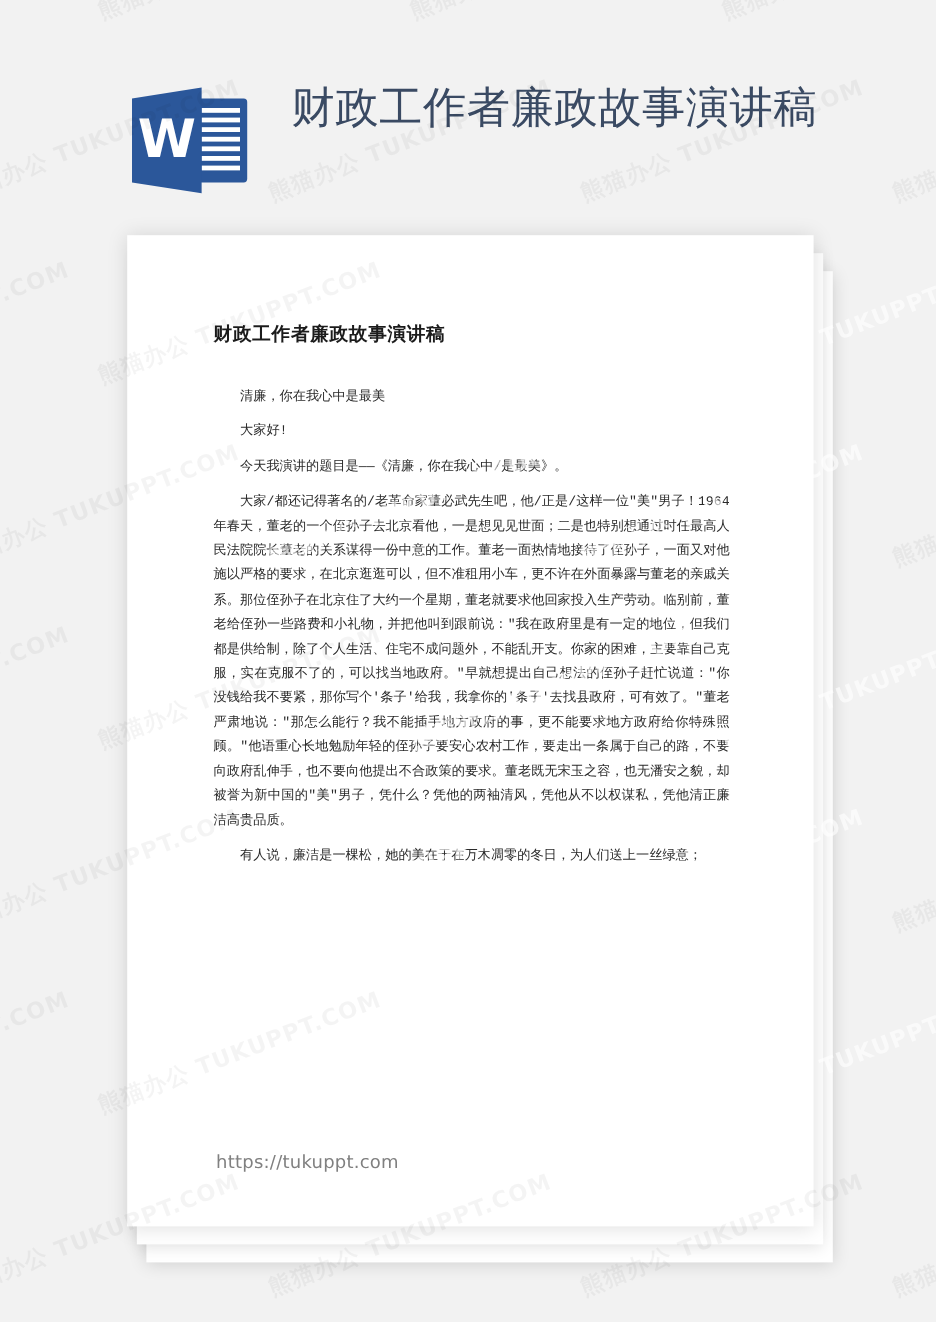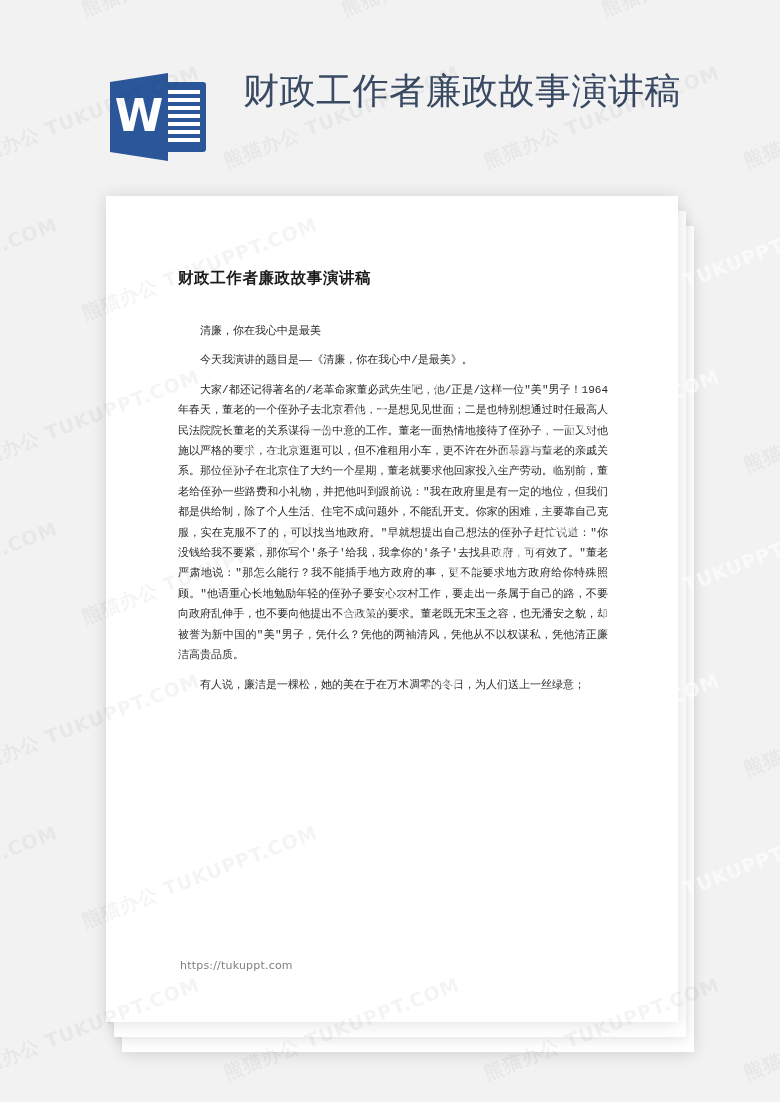--- a/index.html
+++ b/index.html
@@ -134,21 +134,21 @@
   }
   .doc-body p {
     margin: 0 0 9px 0;
     text-indent: 2em;
   }
   .doc-footer {
     position: absolute;
     left: 74px;
     top: 763px;
     font-family: "DejaVu Sans", "Liberation Sans", sans-serif;
-    font-size: 11px;
+    font-size: 15px;
     color: #808080;
     letter-spacing: 0.2px;
   }
 </style>
 </head>
 <body>
 
 <div class="header">
 
   <div class="logo">
@@ -178,20 +178,21 @@
   <div class="sheet back2"></div>
   <div class="sheet back1"></div>
 
   <div class="sheet front">
     <div class="page-inner">
 
       <div class="doc-heading">财政工作者廉政故事演讲稿</div>
 
       <div class="doc-body">
         <p>清廉，你在我心中是最美</p>
+        <p>大家好!</p>
         <p>今天我演讲的题目是——《清廉，你在我心中/是最美》。</p>
         <p>大家/都还记得著名的/老革命家董必武先生吧，他/正是/这样一位"美"男子！1964 年春天，董老的一个侄孙子去北京看他，一是想见见世面；二是也特别想通过时任最高人民法院院长董老的关系谋得一份中意的工作。董老一面热情地接待了侄孙子，一面又对他施以严格的要求，在北京逛逛可以，但不准租用小车，更不许在外面暴露与董老的亲戚关系。那位侄孙子在北京住了大约一个星期，董老就要求他回家投入生产劳动。临别前，董老给侄孙一些路费和小礼物，并把他叫到跟前说："我在政府里是有一定的地位，但我们都是供给制，除了个人生活、住宅不成问题外，不能乱开支。你家的困难，主要靠自己克服，实在克服不了的，可以找当地政府。"早就想提出自己想法的侄孙子赶忙说道："你没钱给我不要紧，那你写个'条子'给我，我拿你的'条子'去找县政府，可有效了。"董老严肃地说："那怎么能行？我不能插手地方政府的事，更不能要求地方政府给你特殊照顾。"他语重心长地勉励年轻的侄孙子要安心农村工作，要走出一条属于自己的路，不要向政府乱伸手，也不要向他提出不合政策的要求。董老既无宋玉之容，也无潘安之貌，却被誉为新中国的"美"男子，凭什么？凭他的两袖清风，凭他从不以权谋私，凭他清正廉洁高贵品质。</p>
         <p>有人说，廉洁是一棵松，她的美在于在万木凋零的冬日，为人们送上一丝绿意；</p>
       </div>
 
       <div class="doc-footer">https://tukuppt.com</div>
     </div>
   </div>
 </div>
 

